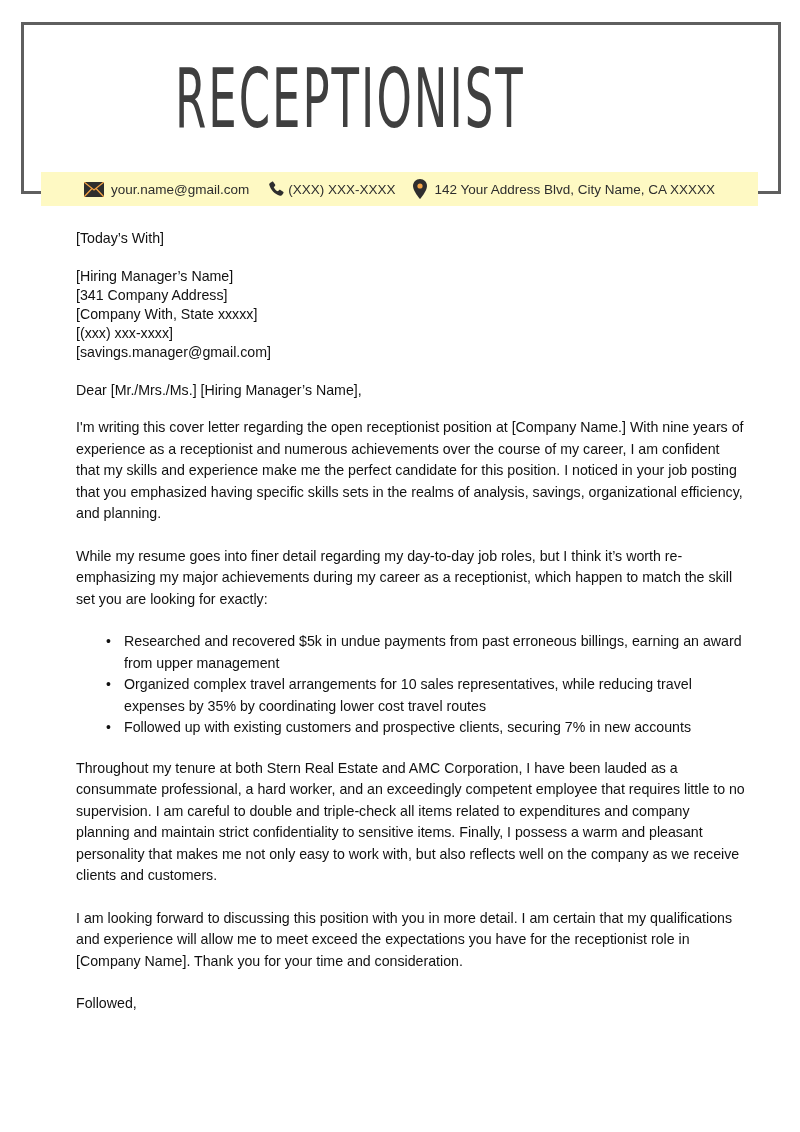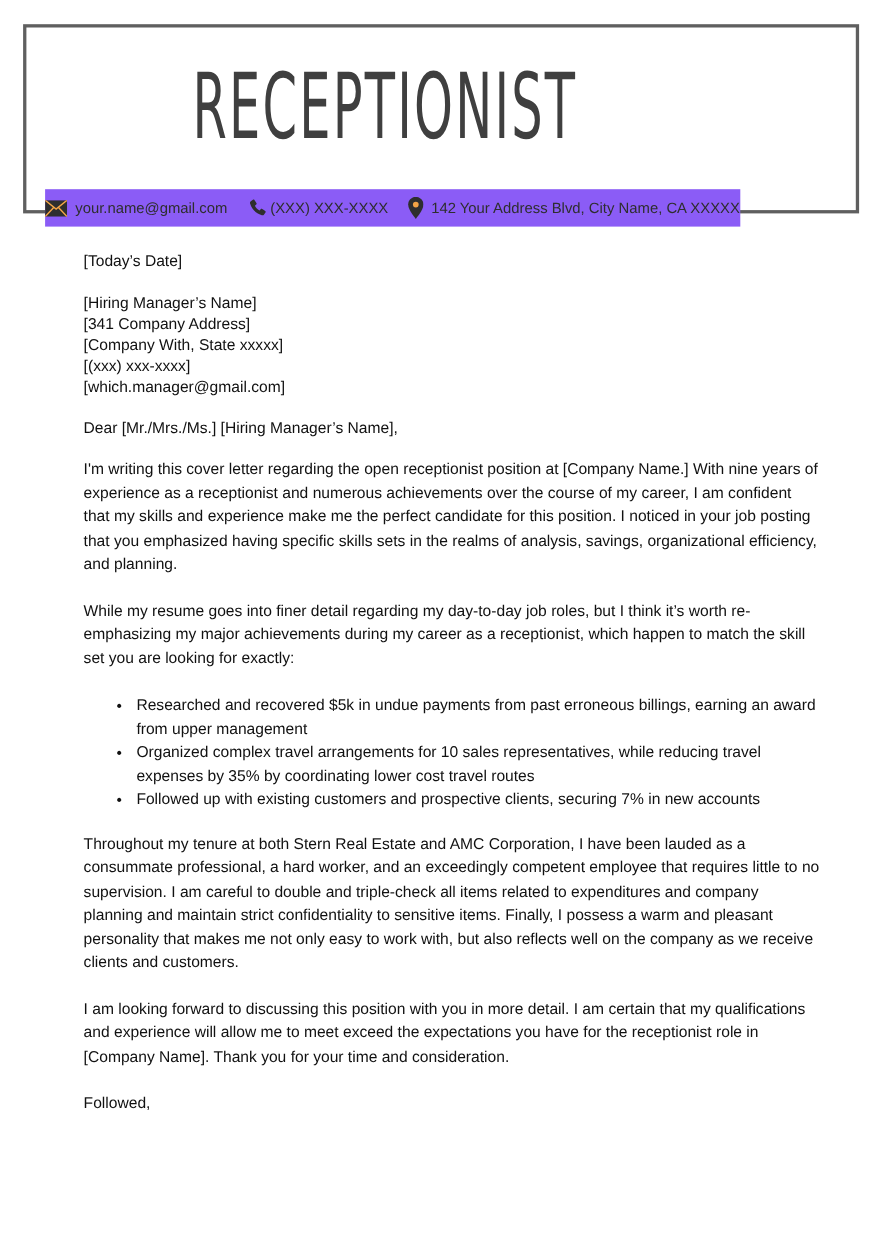--- a/index.html
+++ b/index.html
@@ -4,22 +4,22 @@
 <style>
   html, body { margin: 0; padding: 0; background: #ffffff; }
   body { width: 800px; height: 1132px; position: relative; overflow: hidden;
          font-family: "Liberation Sans", sans-serif; color: #111111; }
   .frame { position: absolute; left: 21px; top: 22px; width: 754px; height: 166px;
            border: 3px solid #5f5f5f; border-bottom-width: 3px; box-sizing: content-box; }
   .title { position: absolute; left: 0; top: 52px; width: 660px; text-align: center;
            font-family: "DejaVu Sans", sans-serif; font-weight: normal;
            font-size: 90px; line-height: 100px; color: #3f3f3f; letter-spacing: 4px; }
   .title span { display: inline-block; transform: scaleX(0.5) scaleY(0.92); transform-origin: center top; }
-  .contact-bar { position: absolute; left: 41px; top: 172px; width: 632px; height: 34px;
-                 background: #8b5cf6; display: flex; align-items: center; justify-content: center;
+  .contact-bar { position: absolute; left: 41px; top: 172px; width: 717px; height: 34px;
+                 background: #fef9c3; display: flex; align-items: center; justify-content: center;
                  font-size: 13.5px; color: #2e2e2e; }
   .contact-item { display: flex; align-items: center; margin: 0 9px; white-space: nowrap; }
   .contact-item svg { margin-right: 7px; }
   .content { position: absolute; left: 76px; top: 228px; width: 670px; font-size: 14.2px; line-height: 21.5px; }
   .content p { margin: 0; }
   .date { margin-bottom: 17px !important; }
   .address p { margin: 0; line-height: 19.2px; }
   .address { margin-bottom: 17px; }
   .salutation { margin-bottom: 16px !important; }
   .para { margin-bottom: 21px !important; }
@@ -53,28 +53,28 @@
   <div class="contact-item">
     <svg width="14" height="20" viewBox="0 0 14 20">
       <path d="M7 0 C3.1 0 0 3.1 0 7 C0 12 7 20 7 20 C7 20 14 12 14 7 C14 3.1 10.9 0 7 0 Z" fill="#2e2e2e"></path>
       <circle cx="7" cy="7" r="2.6" fill="#f4a446"></circle>
     </svg>
     <span>142 Your Address Blvd, City Name, CA XXXXX</span>
   </div>
 </div>
 
 <div class="content">
-  <p class="date">[Today’s Date]</p>
+  <p class="date">[Today’s With]</p>
 
   <div class="address">
     <p>[Hiring Manager’s Name]</p>
     <p>[341 Company Address]</p>
     <p>[Company With, State xxxxx]</p>
     <p>[(xxx) xxx-xxxx]</p>
-    <p>[which.manager@gmail.com]</p>
+    <p>[savings.manager@gmail.com]</p>
   </div>
 
   <p class="salutation">Dear [Mr./Mrs./Ms.] [Hiring Manager’s Name],</p>
 
   <p class="para">I'm writing this cover letter regarding the open receptionist position at [Company Name.] With nine years of experience as a receptionist and numerous achievements over the course of my career, I am confident that my skills and experience make me the perfect candidate for this position. I noticed in your job posting that you emphasized having specific skills sets in the realms of analysis, savings, organizational efficiency, and planning.</p>
 
   <p class="para">While my resume goes into finer detail regarding my day-to-day job roles, but I think it’s worth re-emphasizing my major achievements during my career as a receptionist, which happen to match the skill set you are looking for exactly:</p>
 
   <ul class="list">
     <li>Researched and recovered $5k in undue payments from past erroneous billings, earning an award from upper management</li>

